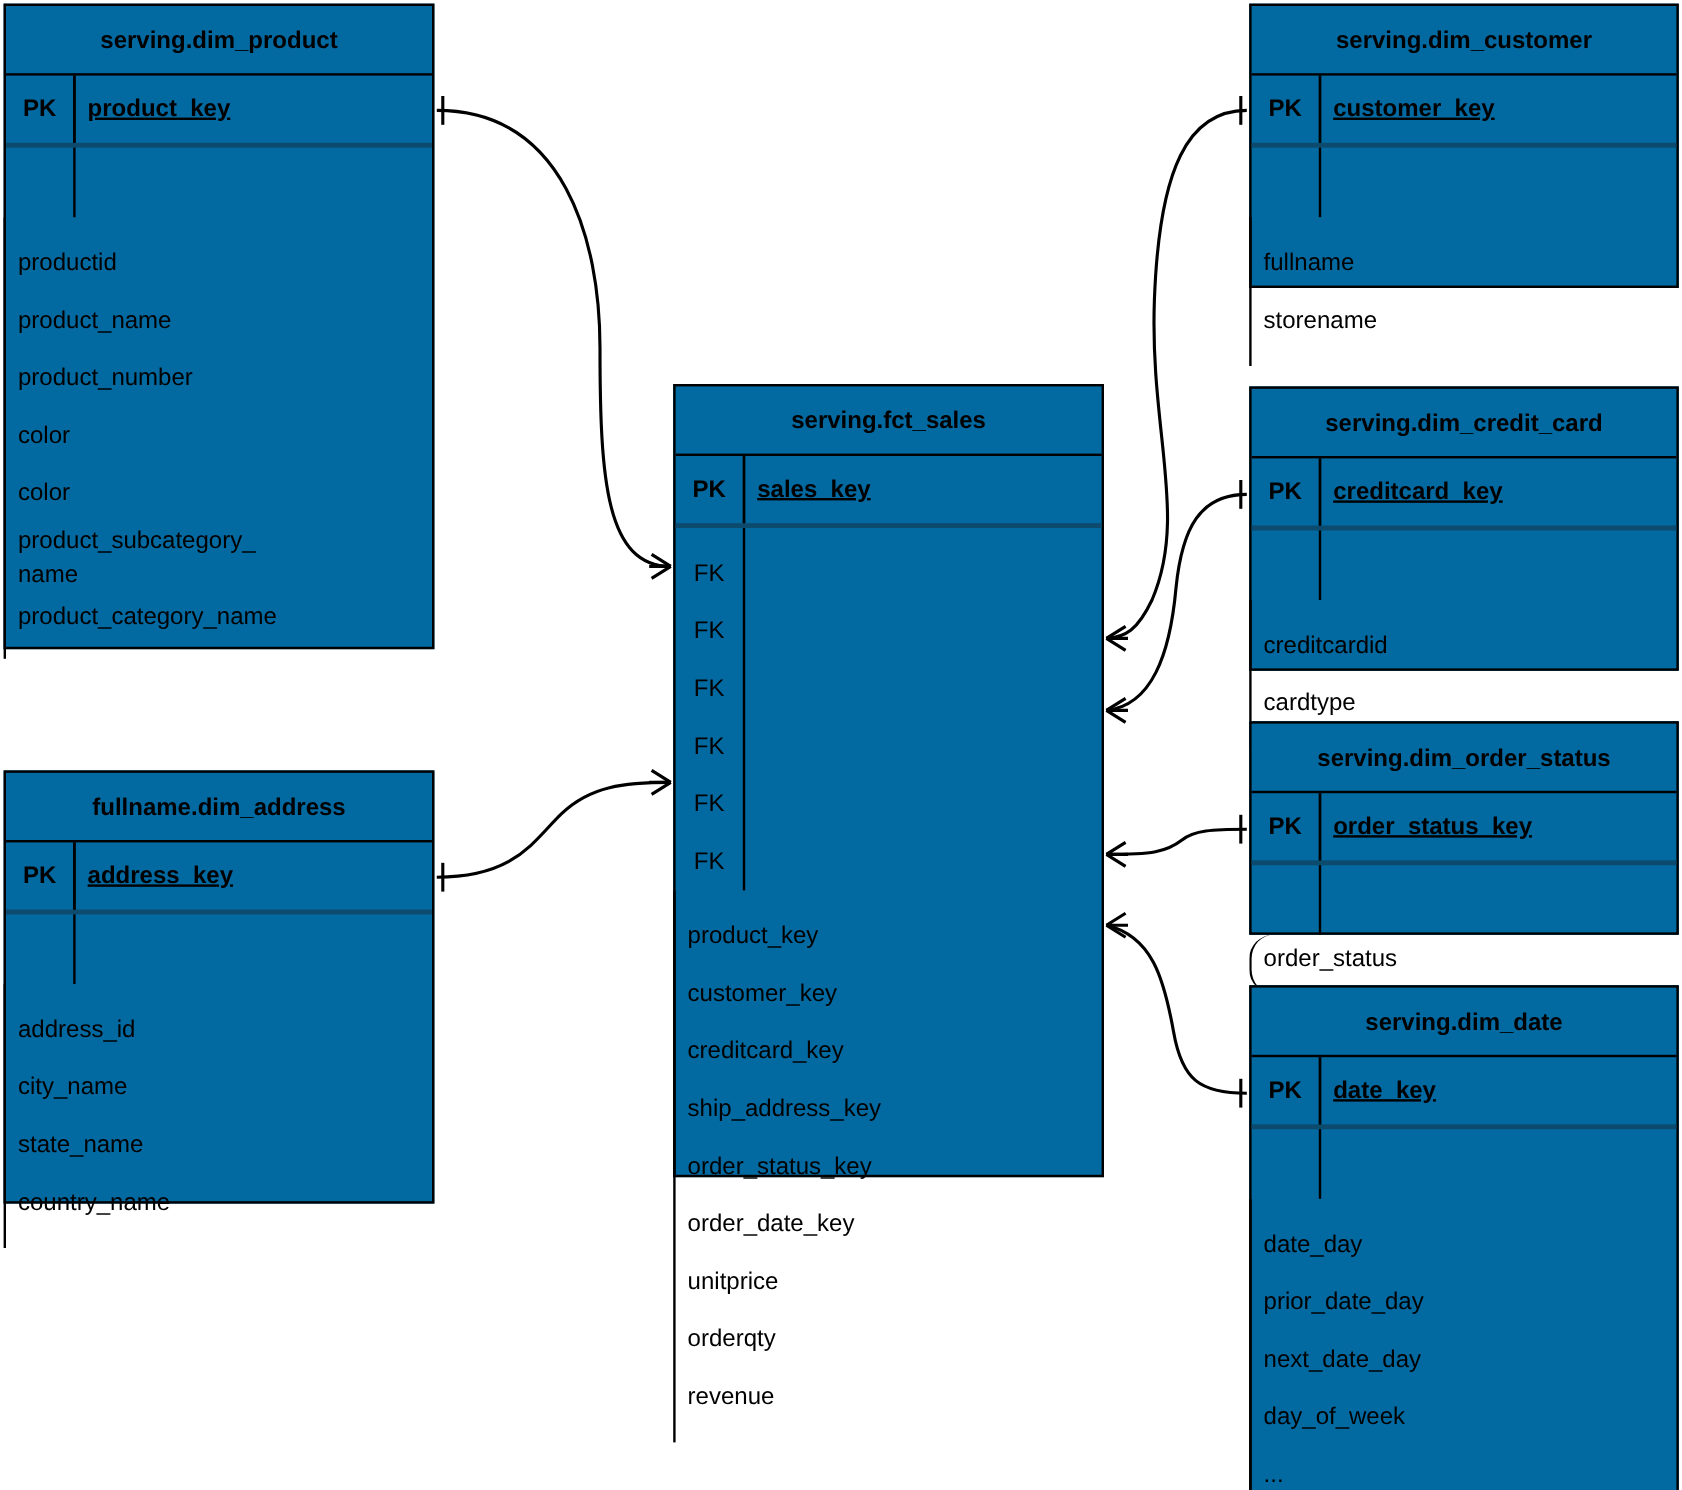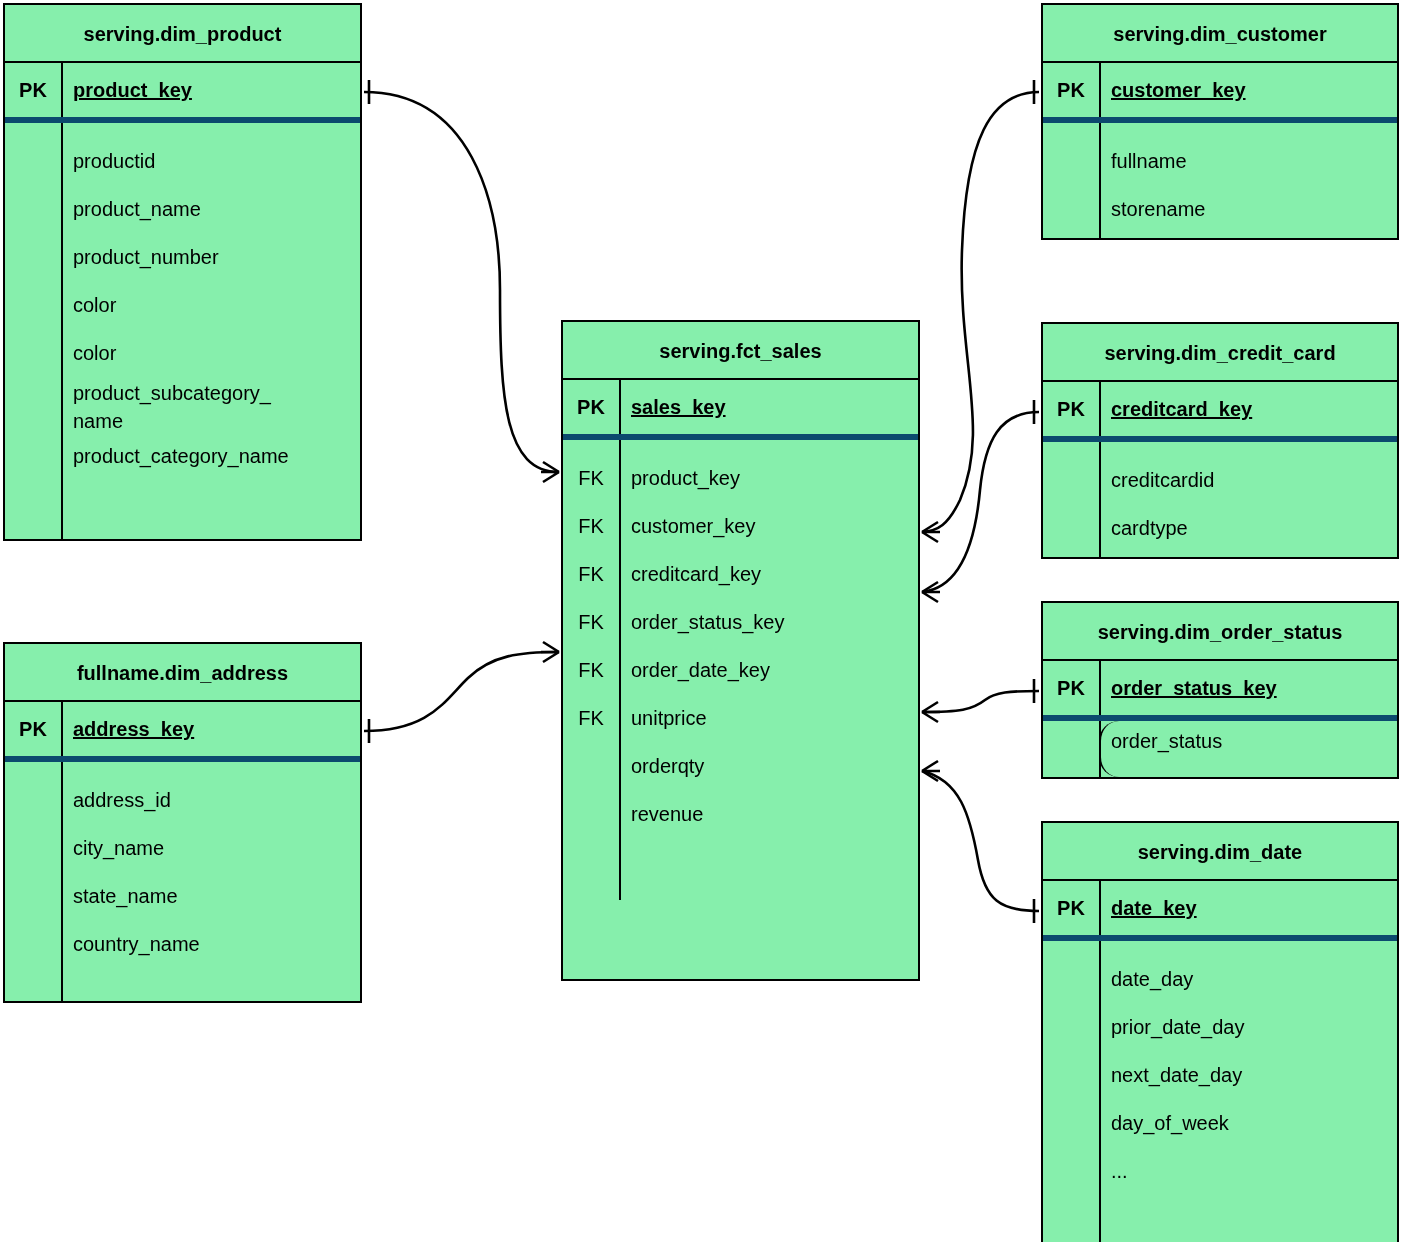--- a/index.html
+++ b/index.html
@@ -12,42 +12,42 @@
     width: 1402px;
     height: 1242px;
     background: #ffffff;
     font-family: "Liberation Sans", sans-serif;
     overflow: hidden;
   }
   .entity {
     position: absolute;
     box-sizing: border-box;
     border: 2px solid #000000;
-    background: #86efac;
+    background: #0369a1;
     z-index: 2;
   }
   .ent-title {
     box-sizing: border-box;
     height: 58px;
     line-height: 58px;
     text-align: center;
     font-weight: bold;
     font-size: 20px;
     color: #000000;
     border-bottom: 2px solid #000000;
     white-space: nowrap;
   }
   .row {
     display: flex;
     box-sizing: border-box;
     min-height: 60px;
     align-items: center;
   }
   .row.pk-row {
-    border-bottom: 6px solid #0c4a6e;
+    border-bottom: 4px solid #0c4a6e;
   }
   .row-key {
     box-sizing: border-box;
     width: 58px;
     flex: 0 0 58px;
     align-self: stretch;
     display: flex;
     align-items: center;
     justify-content: center;
     font-weight: bold;
@@ -72,20 +72,21 @@
   }
   .field-line {
     font-size: 20px;
     color: #000000;
     line-height: 28px;
     white-space: nowrap;
   }
   .attr-block {
     display: flex;
     align-items: stretch;
+    flex-direction: column;
   }
   .attr-col-spacer {
     box-sizing: border-box;
     width: 58px;
     flex: 0 0 58px;
     border-right: 2px solid #000000;
   }
   .attr-list {
     flex: 1 1 auto;
     box-sizing: border-box;
@@ -221,20 +222,21 @@
         <div class="attr" style="text-align:center; font-weight:normal;">FK</div>
         <div class="attr" style="text-align:center; font-weight:normal;">FK</div>
         <div class="attr" style="text-align:center; font-weight:normal;">FK</div>
         <div class="attr" style="text-align:center; font-weight:normal;">FK</div>
         <div class="attr" style="text-align:center; font-weight:normal;">FK</div>
       </div>
       <div class="attr-list">
         <div class="attr">product_key</div>
         <div class="attr">customer_key</div>
         <div class="attr">creditcard_key</div>
+        <div class="attr">ship_address_key</div>
         <div class="attr">order_status_key</div>
         <div class="attr">order_date_key</div>
         <div class="attr">unitprice</div>
         <div class="attr">orderqty</div>
         <div class="attr">revenue</div>
       </div>
     </div>
   </div>
 
   <div class="entity" style="left:1041px; top:3px; width:358px; height:237px;">

